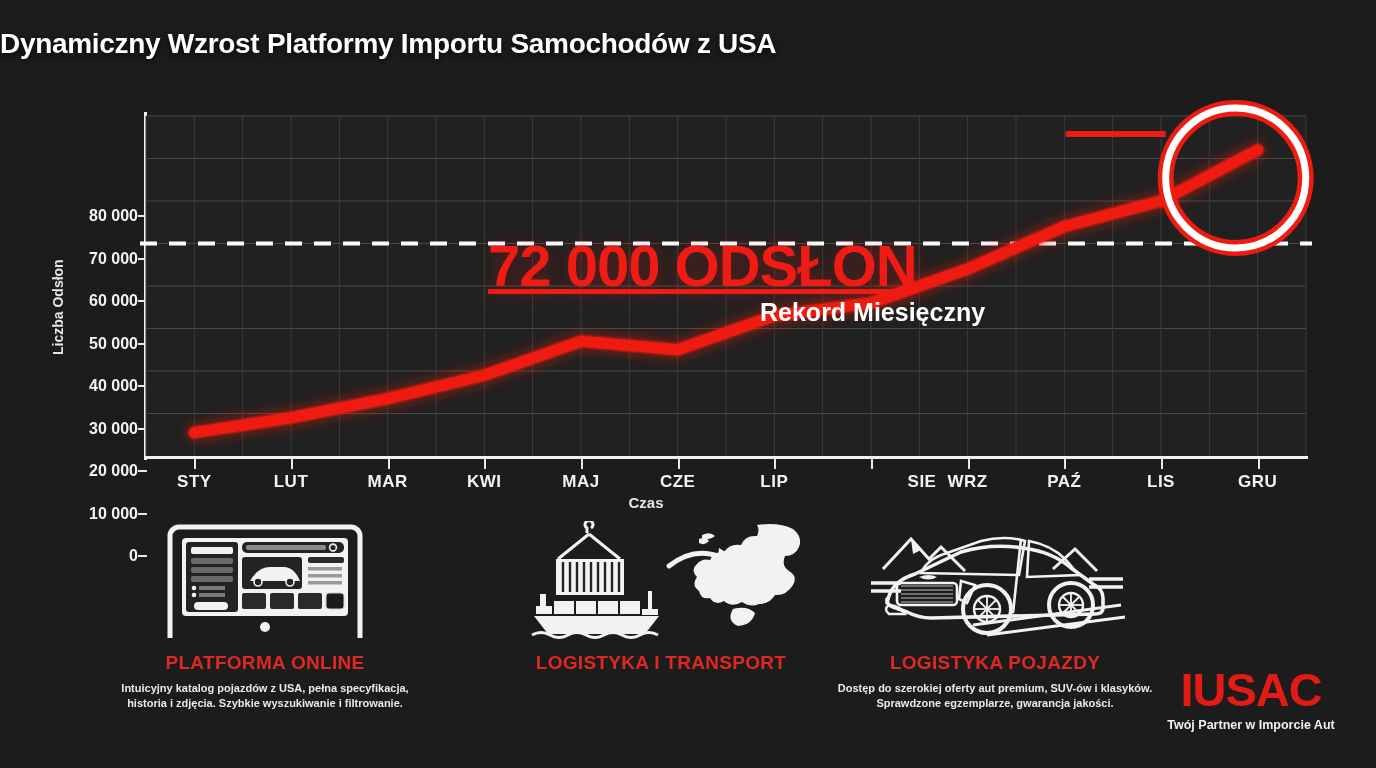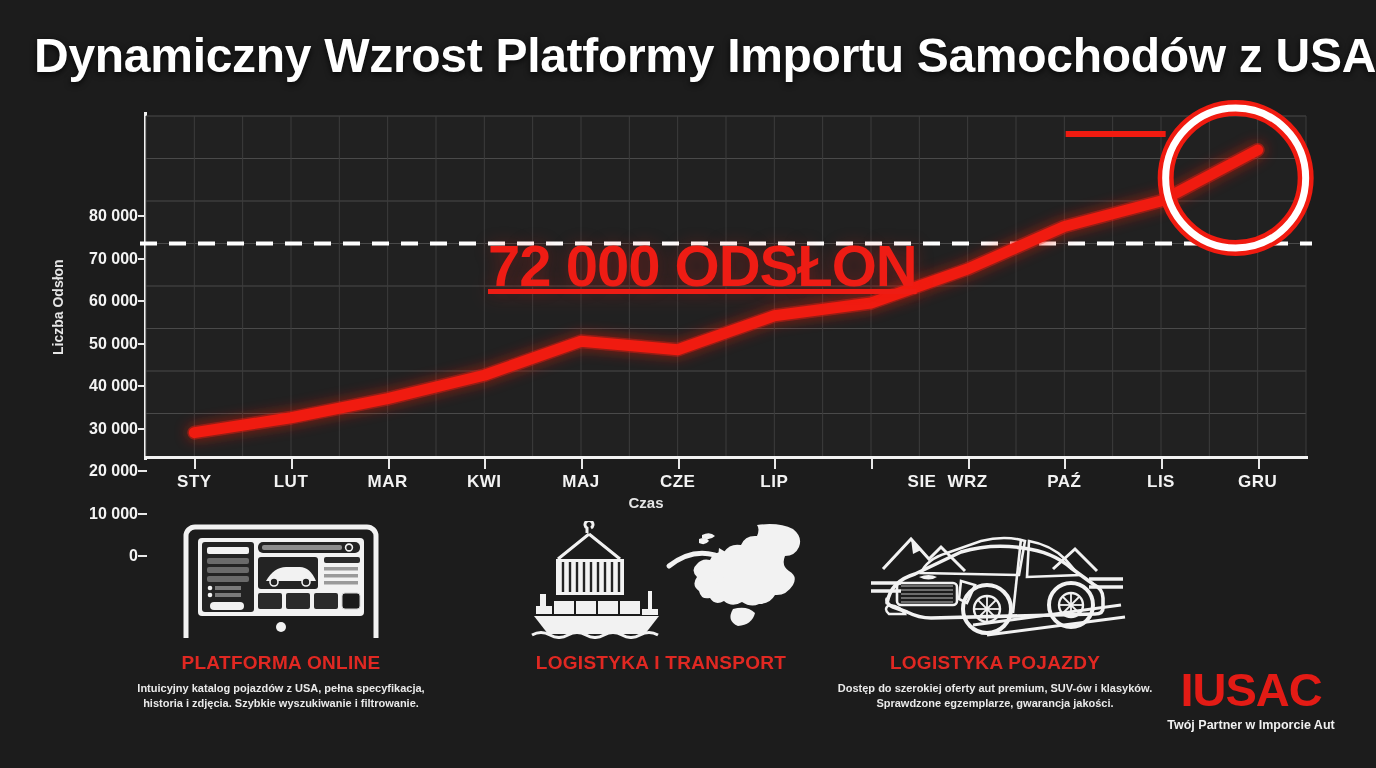--- a/index.html
+++ b/index.html
@@ -9,22 +9,22 @@
     font-family:"Liberation Sans", sans-serif;
     color:#ffffff;
     overflow:hidden;
     position:relative;
   }
   #root { position:relative; width:1376px; height:768px; }
 
   
   .title {
     position:absolute; left:0; top:28px; width:1376px;
-    text-align:right;
-    font-size:48px; font-weight:bold;
+    text-align:left;
+    font-size:28px; font-weight:bold;
     letter-spacing:-0.3px;
     color:#ffffff;
     text-shadow:0 2px 6px rgba(0,0,0,0.8);
   }
 
   
   .chart-wrap { position:absolute; left:0; top:100px; width:1376px; height:420px; }
   .plot {
     position:absolute; left:146px; top:16px;
     width:1160px; height:340px;
@@ -214,25 +214,26 @@
             <circle cx="1089.6666666666667" cy="62" r="70" fill="none" stroke="#f01b10" stroke-width="16"></circle>
             <circle cx="1089.6666666666667" cy="62" r="70" fill="none" stroke="#ffffff" stroke-width="7"></circle>
           </g>
         <g id="leader-layer">
             <line x1="1019.6666666666667" y1="18" x2="919.6666666666667" y2="18" stroke="#f01b10" stroke-width="6"></line>
           </g>
       </svg>
     </div>
 
     <div class="callout-big">72 000 ODSŁON</div>
+    <div class="callout-sub">Rekord Miesięczny</div>
   </div>
 
   <div class="features">
 
-    <div class="feature" style="left:116px;">
+    <div class="feature" style="left:100px;">
       <div class="feature-icon">
         <svg width="215" height="115" viewBox="0 0 215 115">
           <rect x="12" y="4" width="190" height="120" rx="9" fill="none" stroke="#f2f2f2" stroke-width="5"></rect>
           <rect x="24" y="15" width="166" height="78" rx="4" fill="#f2f2f2"></rect>
           <rect x="28" y="19" width="52" height="70" rx="3" fill="#232323"></rect>
           <rect x="33" y="24" width="42" height="7" rx="2" fill="#f2f2f2"></rect>
           <rect x="33" y="35" width="42" height="6" rx="2" fill="#6a6a6a"></rect>
           <rect x="33" y="44" width="42" height="6" rx="2" fill="#6a6a6a"></rect>
           <rect x="33" y="53" width="42" height="6" rx="2" fill="#6a6a6a"></rect>
           <circle cx="36" cy="65" r="2.3" fill="#f2f2f2"></circle>

